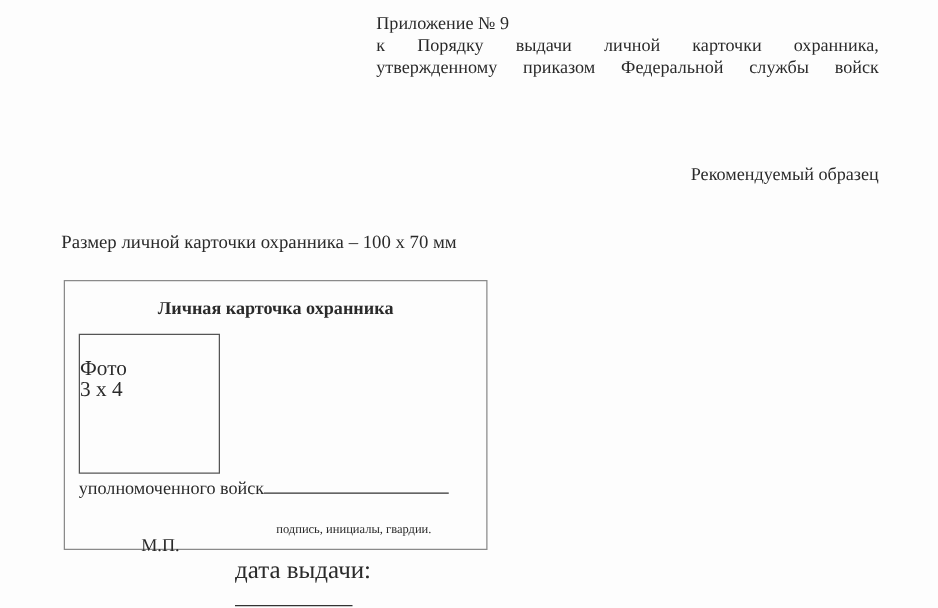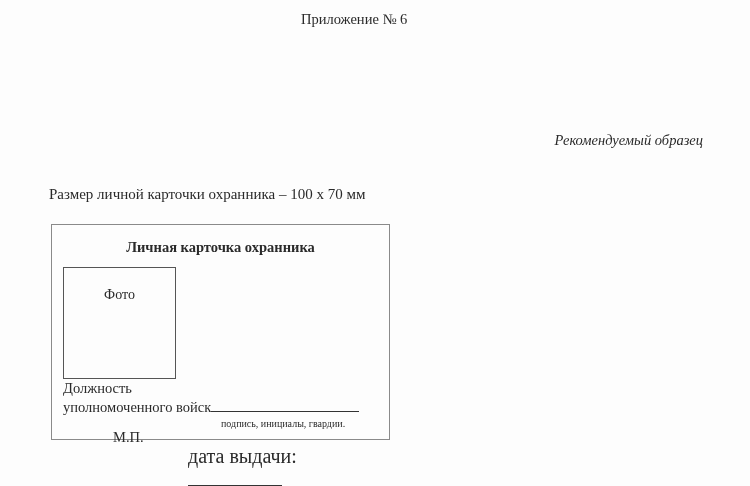--- a/index.html
+++ b/index.html
@@ -11,42 +11,42 @@
     position:relative;
   }
   .appendix {
     position:absolute; left:301px; top:11px; width:402px;
     font-size:14.5px; line-height:17.5px;
   }
   .appendix .line { display:block; white-space:nowrap; }
   .appendix .just { text-align:justify; text-align-last:justify; white-space:normal; }
   .recommended {
     position:absolute; right:47px; top:132px;
-    font-style:italic; font-size:14.5px;
+    font-size:14.5px;
   }
   .size-note {
     position:absolute; left:49px; top:186px;
     font-size:15px;
   }
   .card {
     position:absolute; left:51px; top:224px;
     width:339px; height:216px;
     border:1.5px solid #8a8a8a;
     box-sizing:border-box;
   }
   .card-title {
     position:absolute; left:0; right:0; top:14px;
     text-align:center; font-weight:bold; font-size:14.5px;
   }
   .photo-box {
     position:absolute; left:11px; top:42px;
     width:113px; height:112px;
     border:1px solid #555;
     box-sizing:border-box;
-    text-align:center; font-size:14px; line-height:17px;
+    text-align:left; font-size:17px; line-height:17px;
     padding-top:18px;
   }
   .position-label {
     position:absolute; left:11px; top:155px;
     font-size:14.5px; line-height:17px;
   }
   .sig-line {
     display:inline-block; width:148px; height:14px;
     border-bottom:1px solid #333; vertical-align:baseline;
   }
@@ -64,36 +64,38 @@
   }
   .date-line {
     display:inline-block; width:94px; height:14px;
     border-bottom:1px solid #333; vertical-align:baseline;
   }
 </style>
 </head>
 <body>
 
 <div class="appendix">
-  <span class="line">Приложение № 6</span>
+  <span class="line">Приложение № 9</span>
+  <span class="line just">к Порядку выдачи личной карточки охранника,</span>
+  <span class="line just">утвержденному приказом Федеральной службы войск</span>
 </div>
 
 <div class="recommended">Рекомендуемый образец</div>
 
 <div class="size-note">Размер личной карточки охранника – 100 х 70 мм</div>
 
 <div class="card">
   <div class="card-title">Личная карточка охранника</div>
 
   <div class="photo-box">
     <div>Фото</div>
+    <div>3 х 4</div>
   </div>
 
   <div class="position-label">
-    <div>Должность</div>
     <div><span>уполномоченного войск</span><span class="sig-line"></span></div>
   </div>
 
   <div class="sig-caption">подпись, инициалы, гвардии.</div>
 
   <div class="mp">М.П.</div>
 
   <div class="issue-date">
     <span>дата выдачи:</span><span class="date-line"></span>
   </div>

